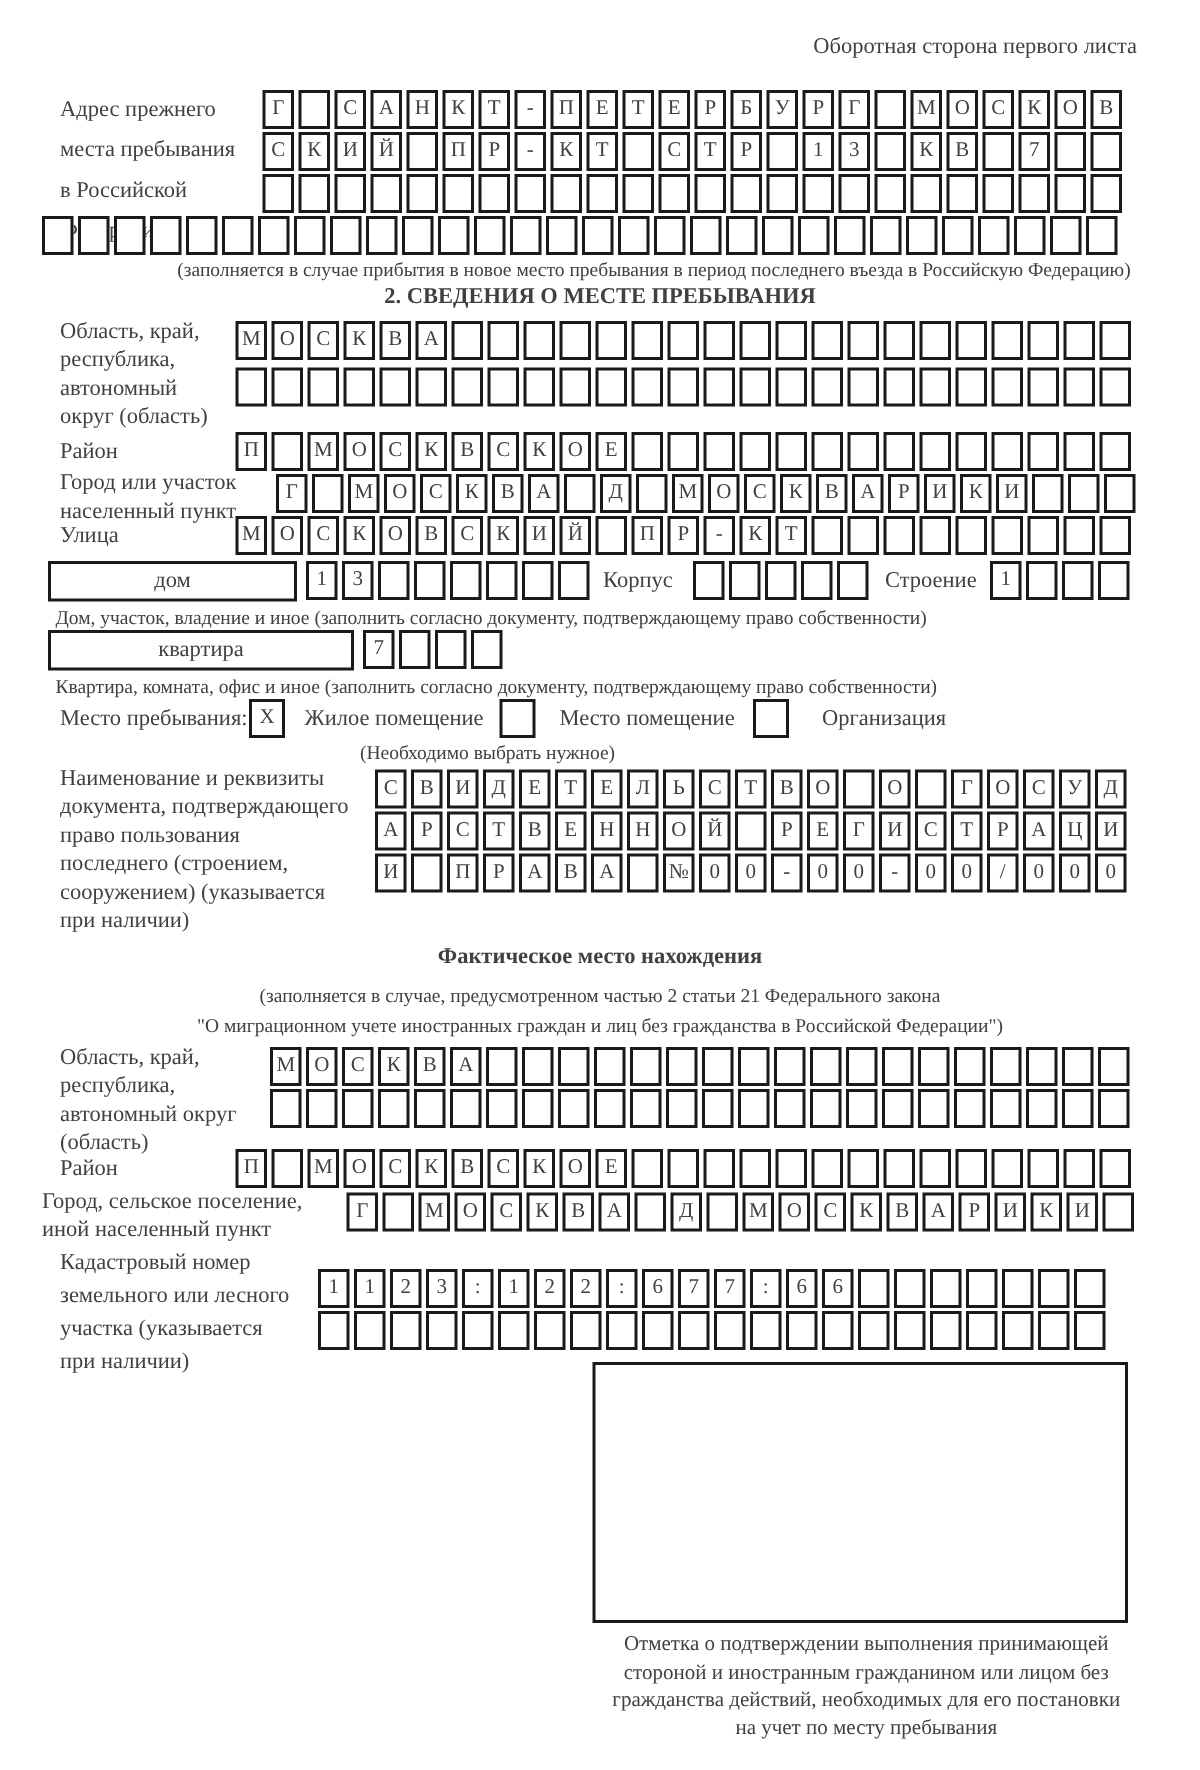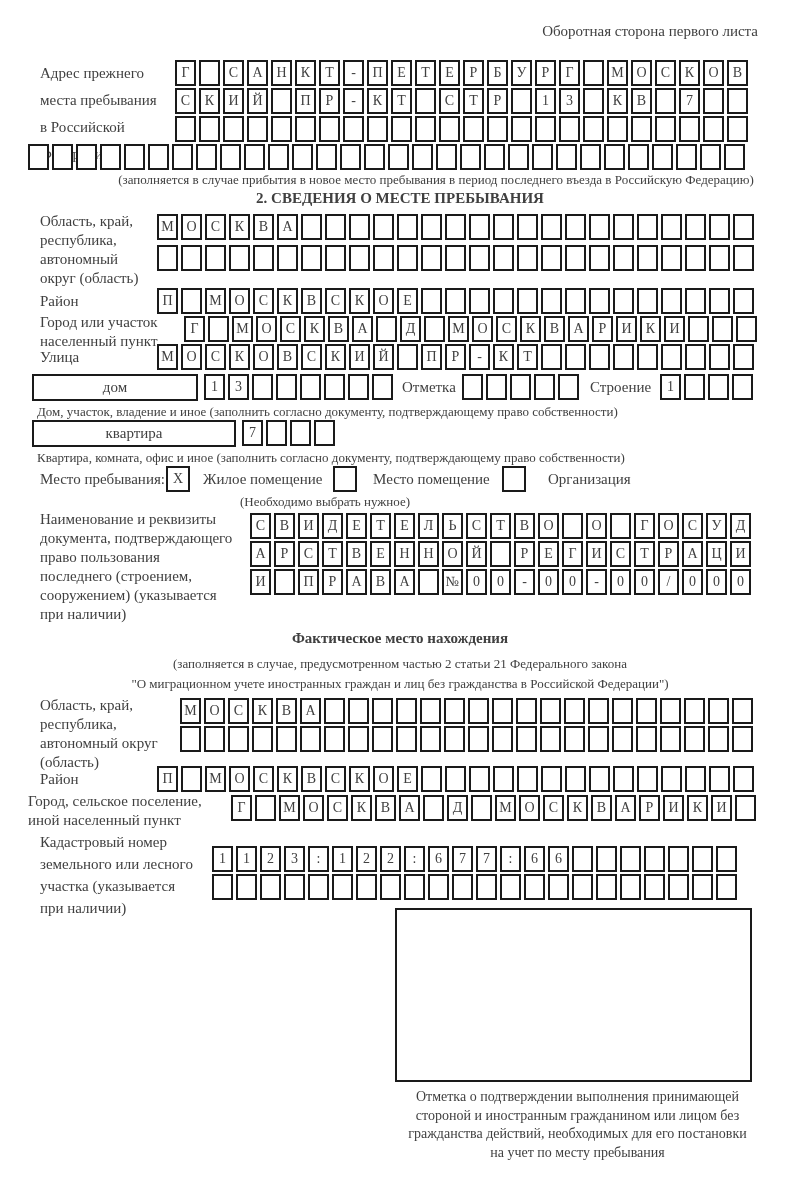--- a/index.html
+++ b/index.html
@@ -312,21 +312,21 @@
   <div class="abs cellrow" style="left:204px;top:374px;">
       <span class="cell">1</span>
       <span class="cell">3</span>
       <span class="cell"></span>
       <span class="cell"></span>
       <span class="cell"></span>
       <span class="cell"></span>
       <span class="cell"></span>
       <span class="cell"></span>
     </div>
-  <div class="abs lbl" style="left:402px;top:378px;">Отметка</div>
+  <div class="abs lbl" style="left:402px;top:378px;">Корпус</div>
   <div class="abs cellrow" style="left:462px;top:374px;">
       <span class="cell"></span>
       <span class="cell"></span>
       <span class="cell"></span>
       <span class="cell"></span>
       <span class="cell"></span>
     </div>
   <div class="abs lbl" style="left:590px;top:378px;">Строение</div>
   <div class="abs cellrow" style="left:660px;top:374px;">
       <span class="cell">1</span>

